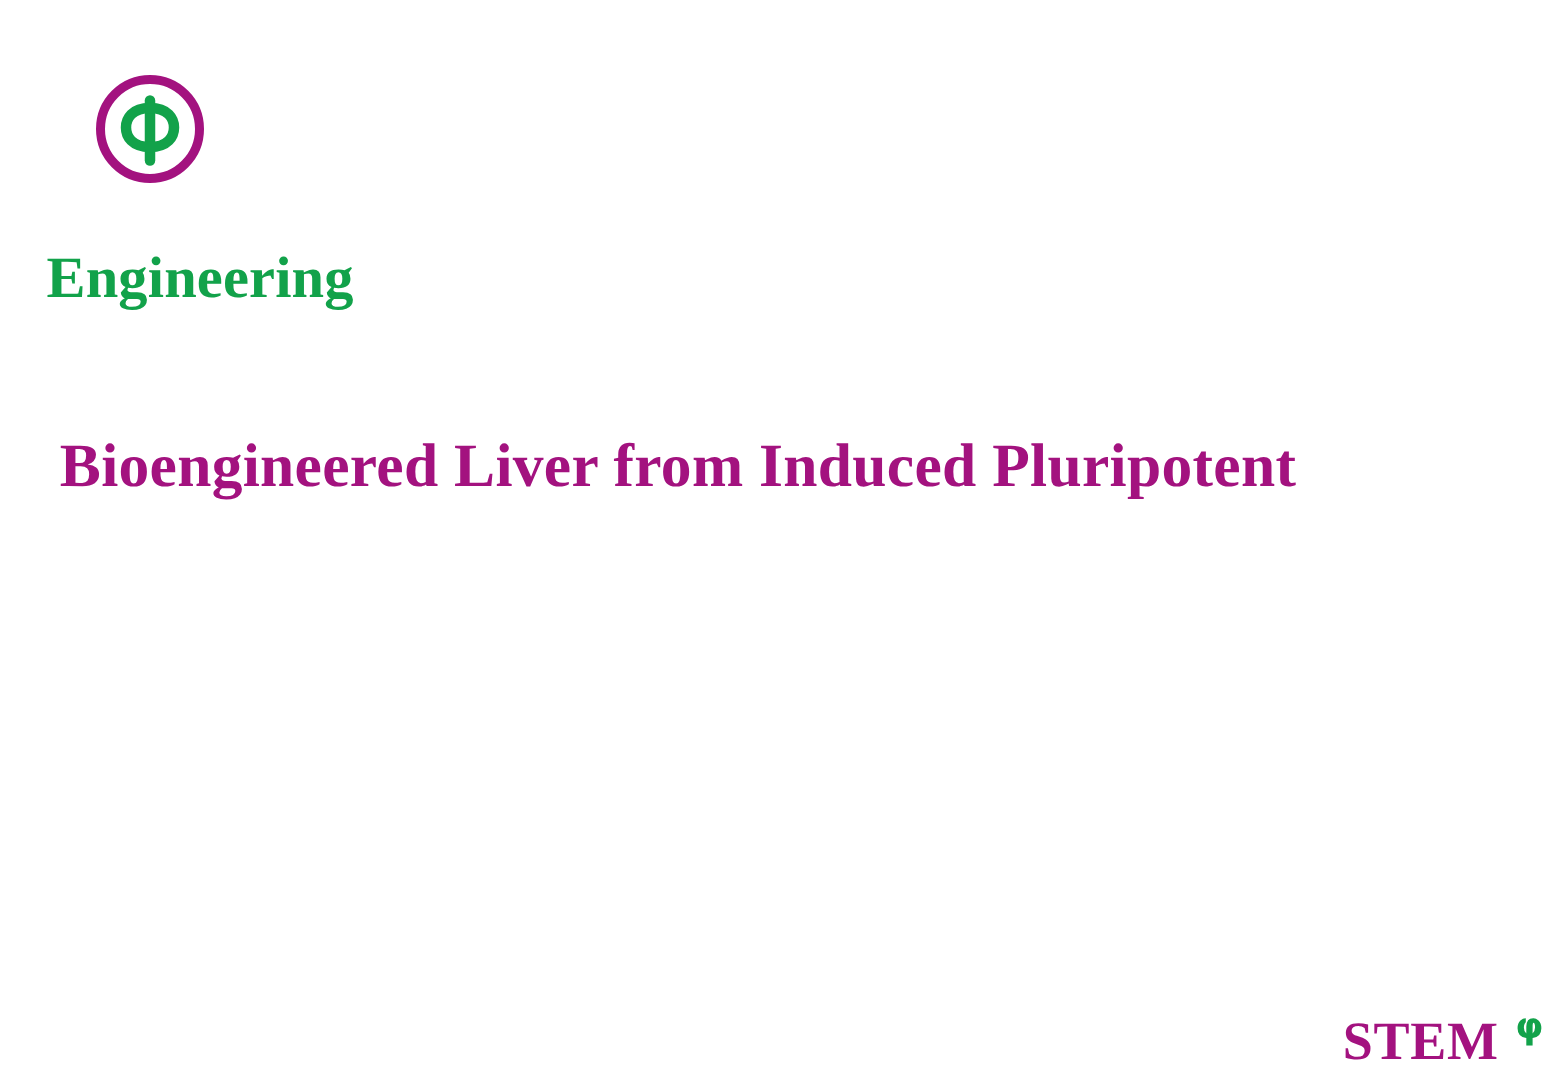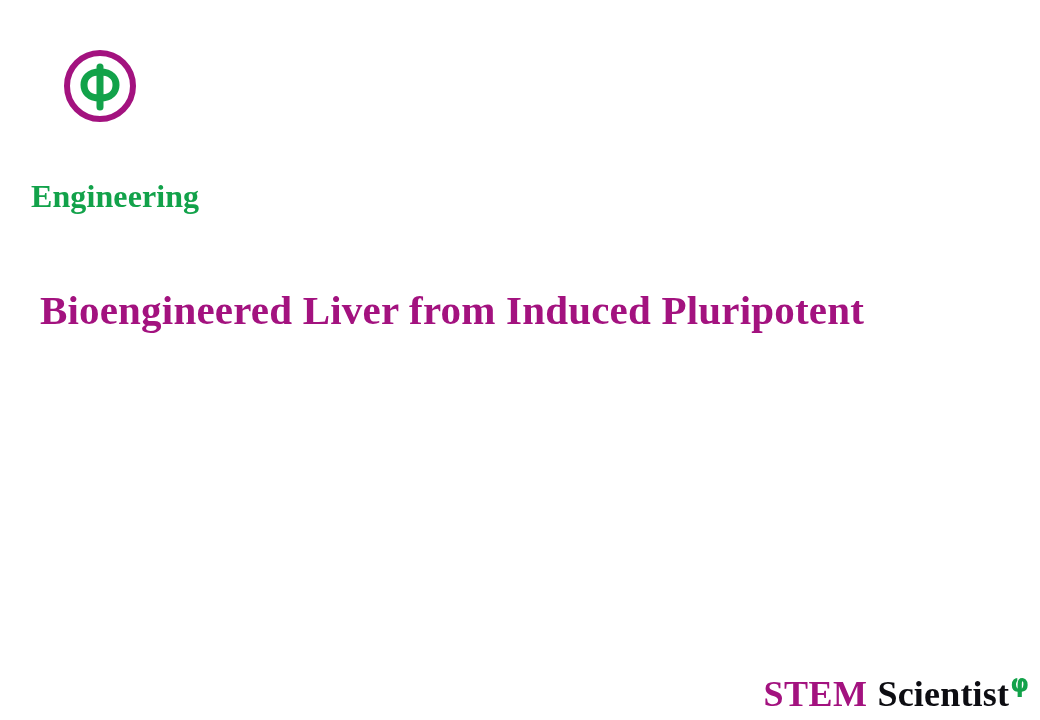--- a/index.html
+++ b/index.html
@@ -33,24 +33,24 @@
   .logo-mark svg {
     display: block;
     width: 76px;
     height: 76px;
   }
 
   
   .category-label {
     position: absolute;
     left: 31px;
-    top: 180px;
+    top: 166px;
     font-family: "Liberation Serif", "DejaVu Serif", serif;
     font-weight: bold;
-    font-size: 32px;
+    font-size: 39px;
     line-height: 1.05;
     color: #12a24a;
     letter-spacing: 0.1px;
     white-space: nowrap;
   }
 
   
   .title-block {
     position: absolute;
     left: 0;
@@ -121,17 +121,16 @@
 
   <div class="category-label">Engineering</div>
 
   <div class="title-block">
     <div class="title-line">Bioengineered Liver from Induced Pluripotent</div>
   </div>
 
   <div class="brand-footer">
     <span class="brand-stem">STEM</span>
     <span class="brand-space"></span>
-    <span class="brand-scientist">Scientist</span>
     <span class="brand-phi">φ</span>
   </div>
 
 </div>
 
 </body></html>

